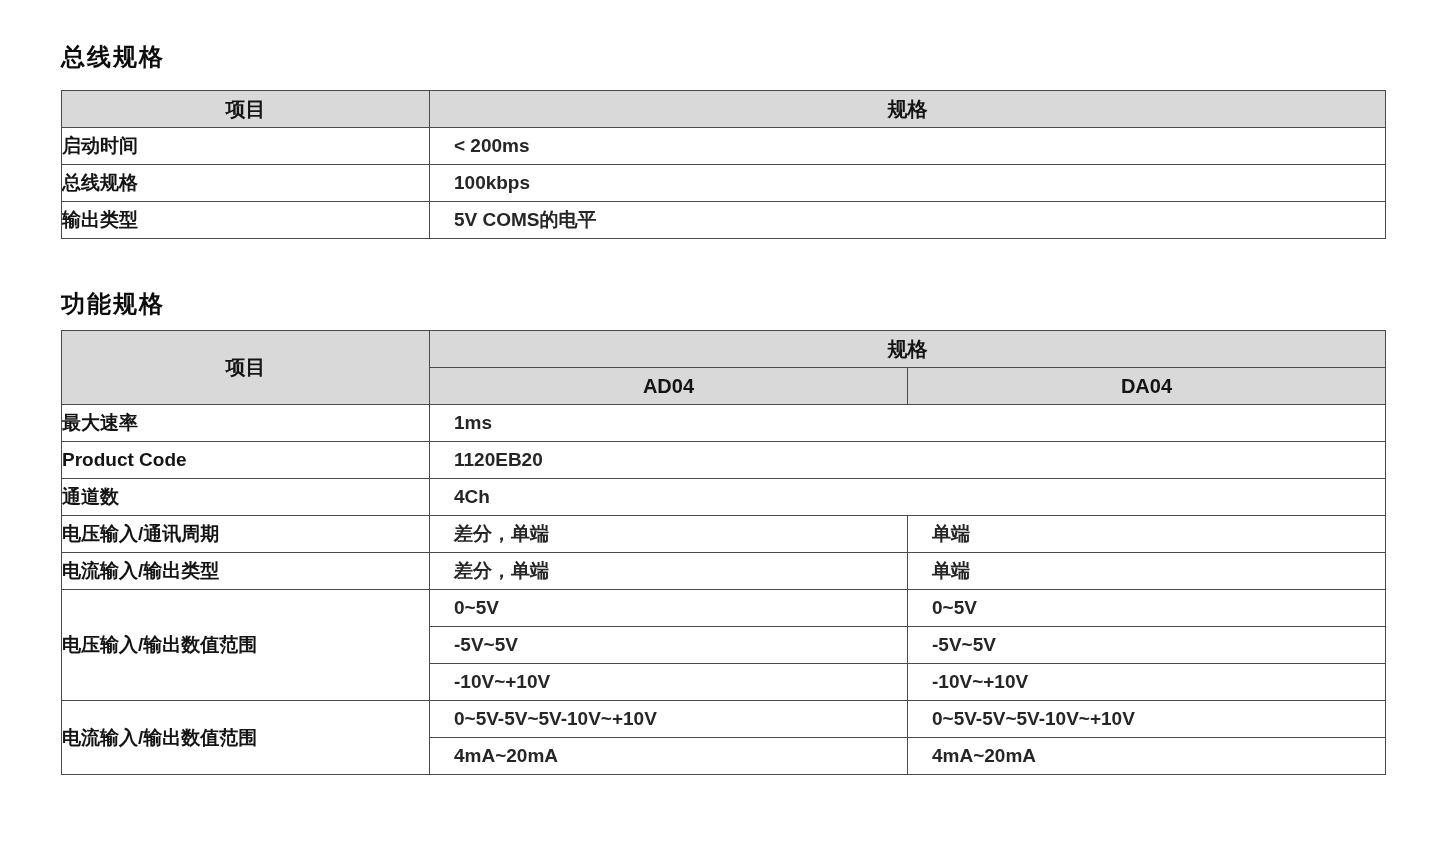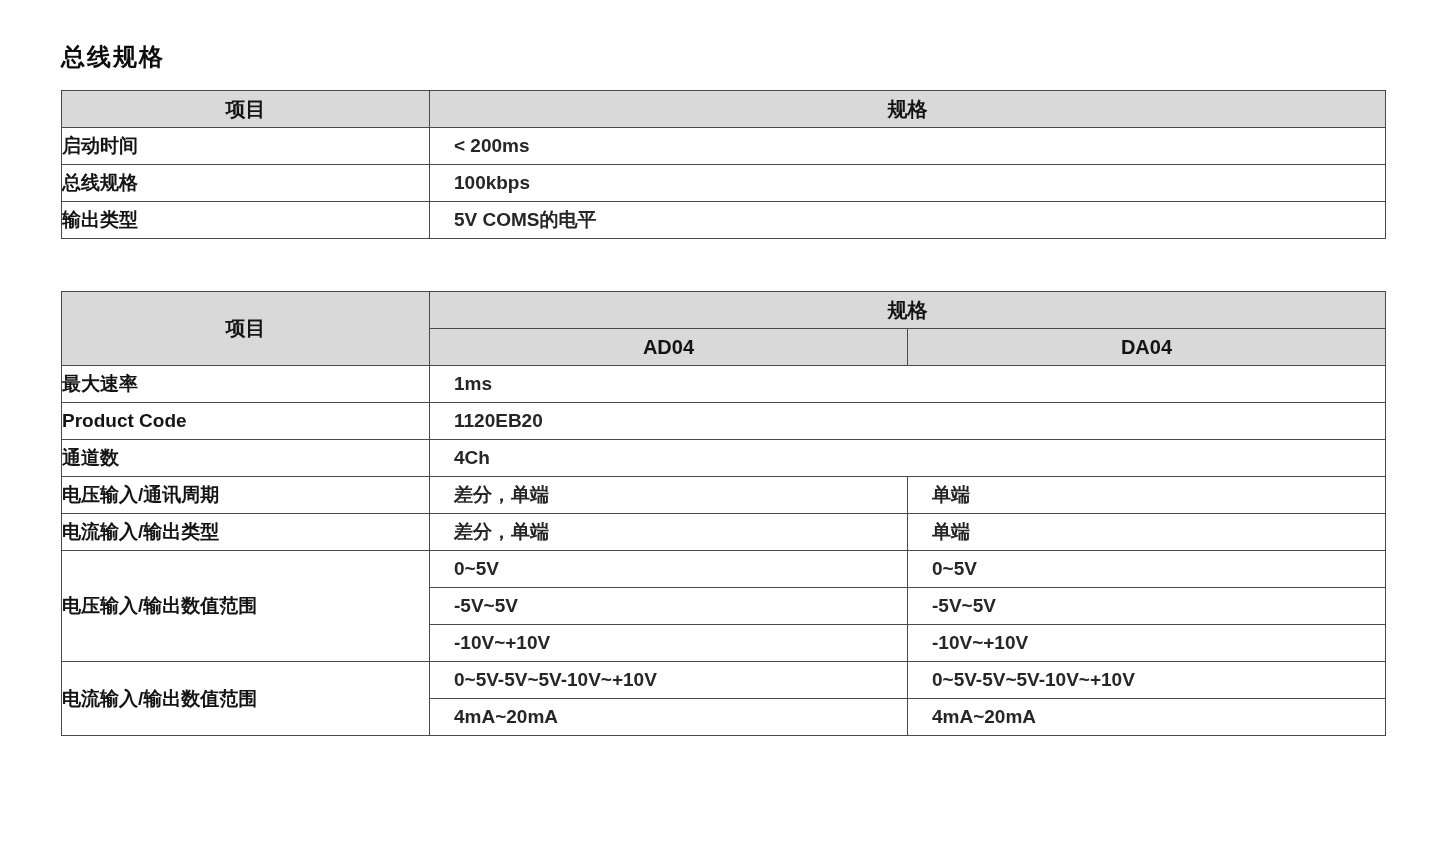--- a/index.html
+++ b/index.html
@@ -94,20 +94,21 @@
         </tr>
         <tr>
           <td class="label-cell">输出类型</td>
           <td class="value-cell">5V COMS的电平</td>
         </tr>
       </tbody>
     </table>
   </div>
 
   <div class="section section-2">
+    <h2 class="section-title title-2">功能规格</h2>
 
     <table class="spec-table">
       <colgroup>
         <col style="width:368px">
         <col style="width:478px">
         <col style="width:478px">
       </colgroup>
       <thead>
         <tr>
           <th rowspan="2">项目</th>

